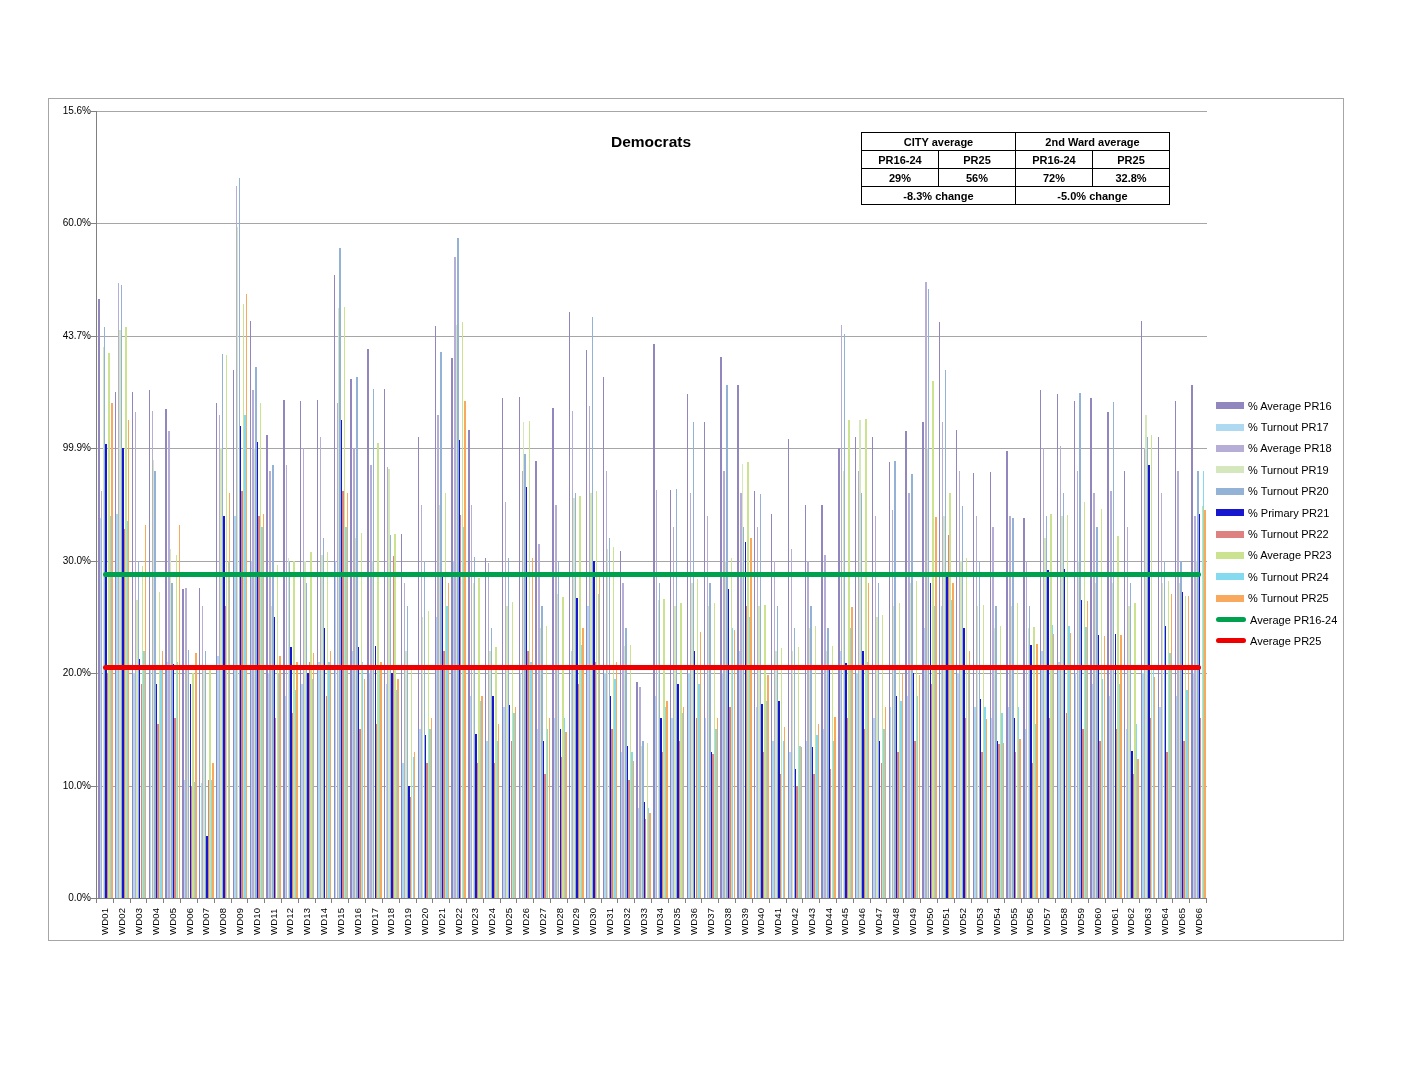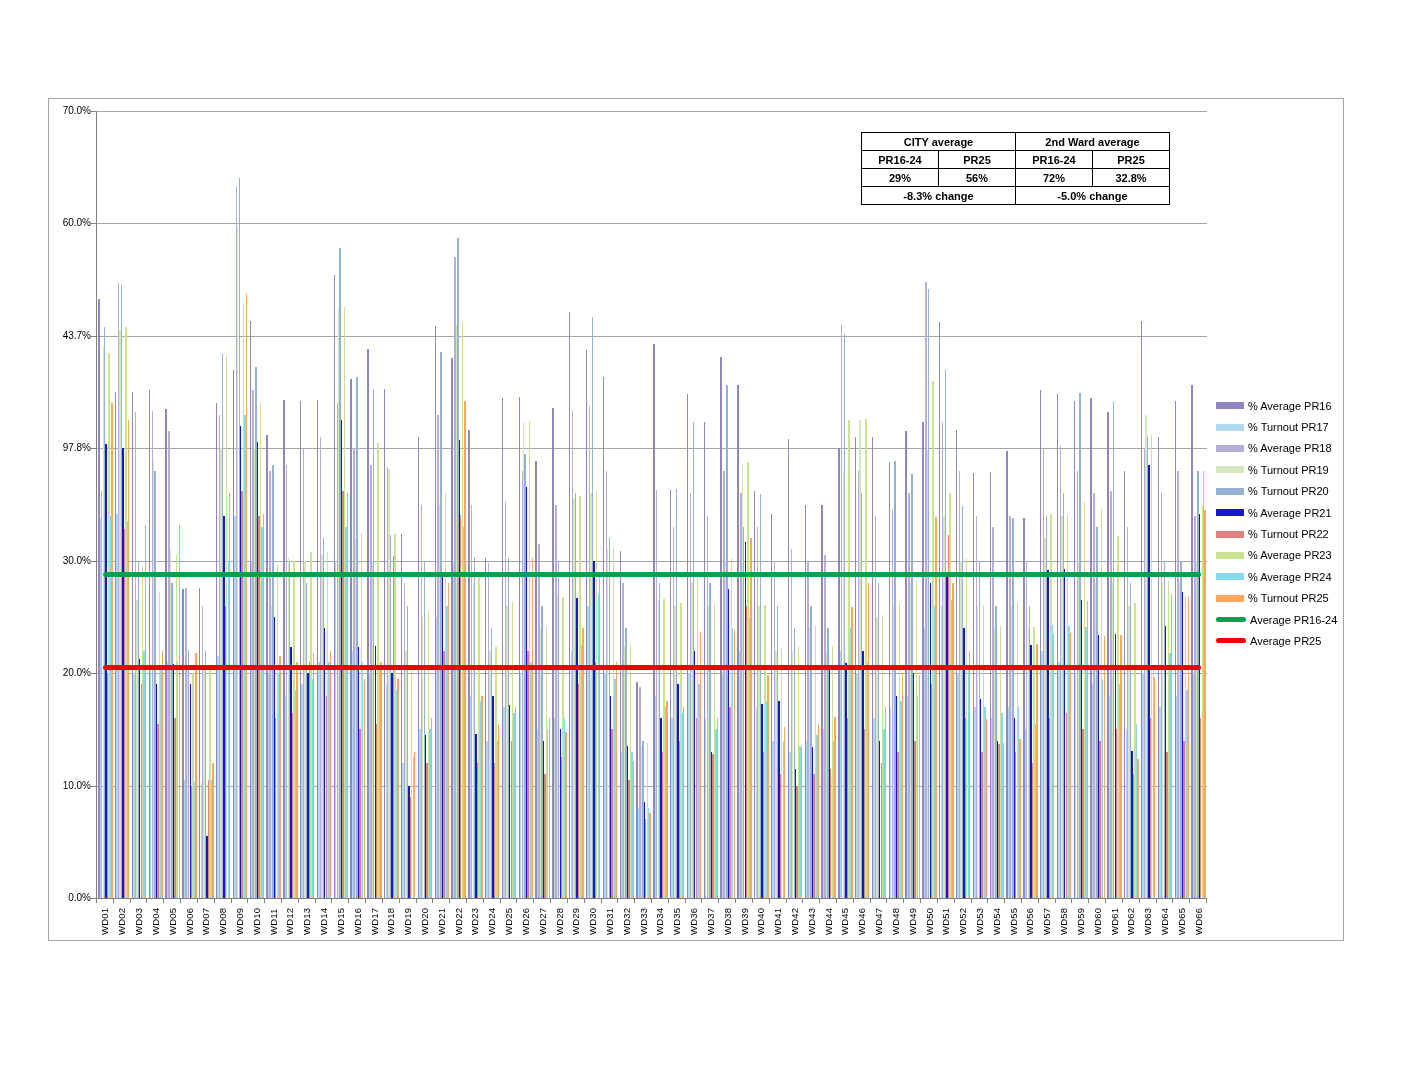--- a/index.html
+++ b/index.html
@@ -21,20 +21,21 @@
   .legend-swatch{width:28px;height:7px;flex:0 0 28px;}
   .legend-swatch.line{height:5px;border-radius:2.5px;flex:0 0 30px;width:30px;}
   .legend-label{font-size:11px;margin-left:4px;white-space:nowrap;}
 </style>
 </head>
 <body>
 
 <div class="chart-frame">
 
   <div class="chart-title-box">
+    <div>Democrats</div>
   </div>
 
   <table class="stats-table">
     <tbody id="stats-tbody">
         <tr>
           <td colspan="2">CITY average</td>
           <td colspan="2">2nd Ward average</td>
         </tr>
         <tr>
           <td>PR16-24</td>
@@ -724,24 +725,24 @@
       <div class="bar" style="left: 1090.62px; width: 1.35px; height: 302.433px; background: rgb(248, 169, 94);"></div>
       <div class="bar" style="left: 1107.44px; width: 1.35px; height: 387.879px; background: rgb(248, 169, 94);"></div>
       <div class="avg-line" style="left: 6px; width: 1098px; top: 460.706px; background: rgb(0, 161, 78);"></div>
       <div class="avg-line" style="left: 6px; width: 1098px; top: 554.021px; background: rgb(238, 0, 0);"></div>
     </div>
   <div id="y-labels">
       <div class="y-label" style="left: 0px; top: 793px;">0.0%</div>
       <div class="y-label" style="left: 0px; top: 680.571px;">10.0%</div>
       <div class="y-label" style="left: 0px; top: 568.143px;">20.0%</div>
       <div class="y-label" style="left: 0px; top: 455.714px;">30.0%</div>
-      <div class="y-label" style="left: 0px; top: 343.286px;">97.8%</div>
+      <div class="y-label" style="left: 0px; top: 343.286px;">99.9%</div>
       <div class="y-label" style="left: 0px; top: 230.857px;">43.7%</div>
       <div class="y-label" style="left: 0px; top: 118.429px;">60.0%</div>
-      <div class="y-label" style="left: 0px; top: 6px;">70.0%</div>
+      <div class="y-label" style="left: 0px; top: 6px;">15.6%</div>
     </div>
   <div id="x-labels">
       <div class="x-label" style="left: 50.4091px; top: 836px;">WD01</div>
       <div class="x-label" style="left: 67.2273px; top: 836px;">WD02</div>
       <div class="x-label" style="left: 84.0455px; top: 836px;">WD03</div>
       <div class="x-label" style="left: 100.864px; top: 836px;">WD04</div>
       <div class="x-label" style="left: 117.682px; top: 836px;">WD05</div>
       <div class="x-label" style="left: 134.5px; top: 836px;">WD06</div>
       <div class="x-label" style="left: 151.318px; top: 836px;">WD07</div>
       <div class="x-label" style="left: 168.136px; top: 836px;">WD08</div>
@@ -821,33 +822,33 @@
       <div class="legend-item">
         <div class="legend-swatch" style="background: rgb(213, 232, 189);"></div>
         <div class="legend-label">% Turnout PR19</div>
       </div>
       <div class="legend-item">
         <div class="legend-swatch" style="background: rgb(148, 178, 214);"></div>
         <div class="legend-label">% Turnout PR20</div>
       </div>
       <div class="legend-item">
         <div class="legend-swatch" style="background: rgb(23, 23, 207);"></div>
-        <div class="legend-label">% Average PR21</div>
+        <div class="legend-label">% Primary PR21</div>
       </div>
       <div class="legend-item">
         <div class="legend-swatch" style="background: rgb(222, 129, 129);"></div>
         <div class="legend-label">% Turnout PR22</div>
       </div>
       <div class="legend-item">
         <div class="legend-swatch" style="background: rgb(203, 227, 145);"></div>
         <div class="legend-label">% Average PR23</div>
       </div>
       <div class="legend-item">
         <div class="legend-swatch" style="background: rgb(133, 218, 239);"></div>
-        <div class="legend-label">% Average PR24</div>
+        <div class="legend-label">% Turnout PR24</div>
       </div>
       <div class="legend-item">
         <div class="legend-swatch" style="background: rgb(248, 169, 94);"></div>
         <div class="legend-label">% Turnout PR25</div>
       </div>
       <div class="legend-item">
         <div class="legend-swatch line" style="background: rgb(0, 161, 78);"></div>
         <div class="legend-label">Average PR16-24</div>
       </div>
       <div class="legend-item">

